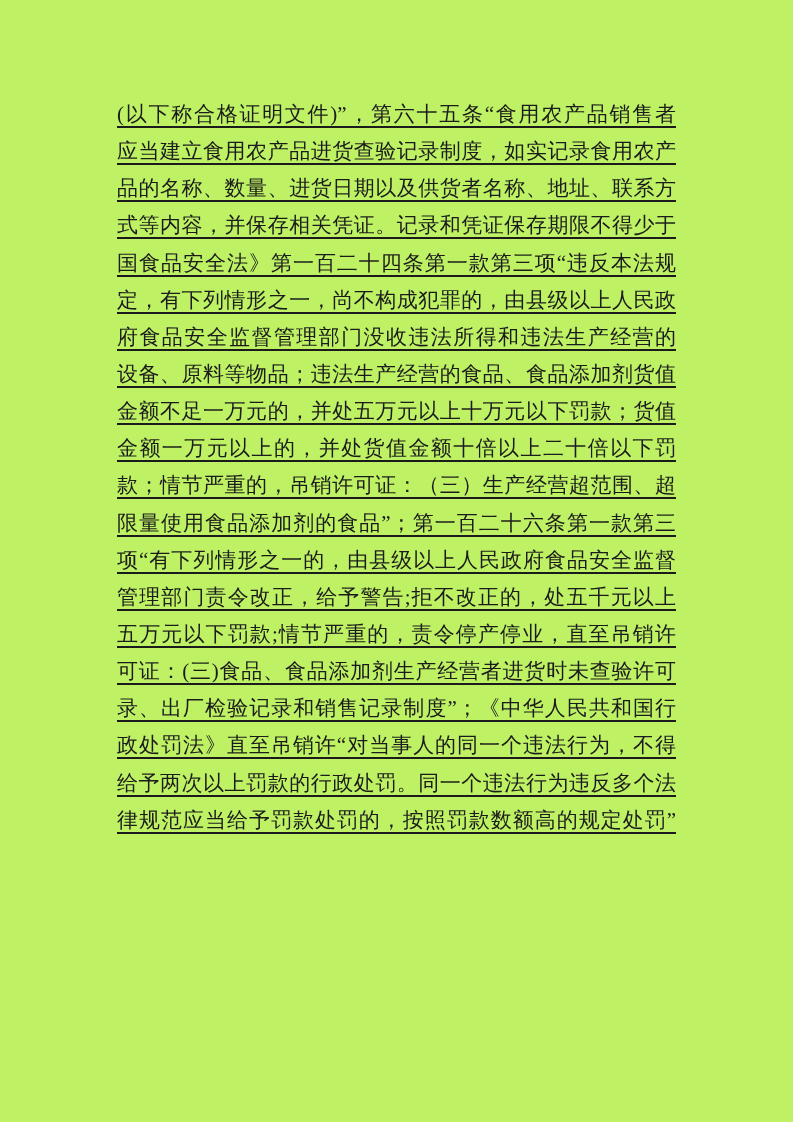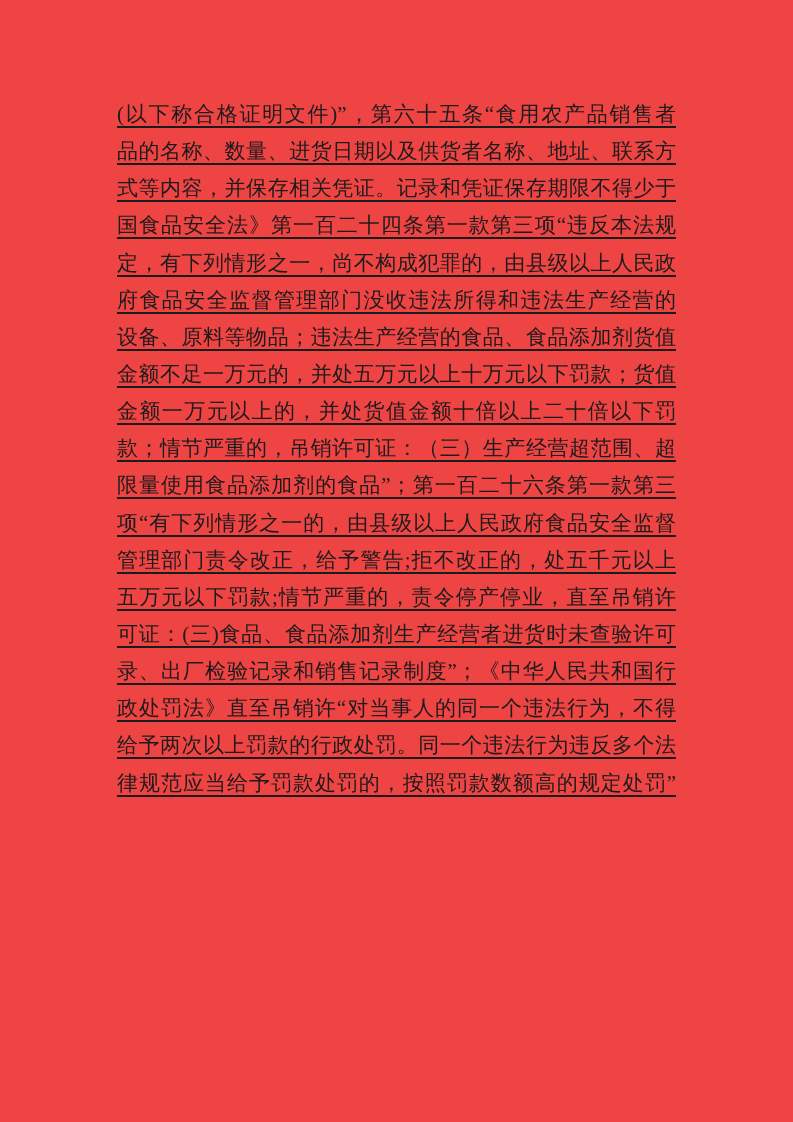--- a/index.html
+++ b/index.html
@@ -9,21 +9,21 @@
     height: 1122px;
     position: relative;
     overflow: hidden;
     font-family: "Liberation Serif", "DejaVu Serif", serif;
   }
   .page {
     position: absolute;
     left: 0; top: 0;
     width: 793px;
     height: 1122px;
-    background: #ef4444;
+    background: #bef264;
   }
   .text-block {
     position: absolute;
     left: 117px;
     top: 96px;
     width: 559px;
   }
   .doc-line {
     display: block;
     height: 37.15px;
@@ -40,20 +40,21 @@
     overflow: hidden;
     white-space: normal;
   }
 </style>
 </head>
 <body>
 
 <div class="page">
   <div class="text-block">
     <div class="doc-line">(以下称合格证明文件)”，第六十五条“食用农产品销售者</div>
+    <div class="doc-line">应当建立食用农产品进货查验记录制度，如实记录食用农产</div>
     <div class="doc-line">品的名称、数量、进货日期以及供货者名称、地址、联系方</div>
     <div class="doc-line">式等内容，并保存相关凭证。记录和凭证保存期限不得少于</div>
     <div class="doc-line">国食品安全法》第一百二十四条第一款第三项“违反本法规</div>
     <div class="doc-line">定，有下列情形之一，尚不构成犯罪的，由县级以上人民政</div>
     <div class="doc-line">府食品安全监督管理部门没收违法所得和违法生产经营的</div>
     <div class="doc-line">设备、原料等物品；违法生产经营的食品、食品添加剂货值</div>
     <div class="doc-line">金额不足一万元的，并处五万元以上十万元以下罚款；货值</div>
     <div class="doc-line">金额一万元以上的，并处货值金额十倍以上二十倍以下罚</div>
     <div class="doc-line">款；情节严重的，吊销许可证：（三）生产经营超范围、超</div>
     <div class="doc-line">限量使用食品添加剂的食品”；第一百二十六条第一款第三</div>

